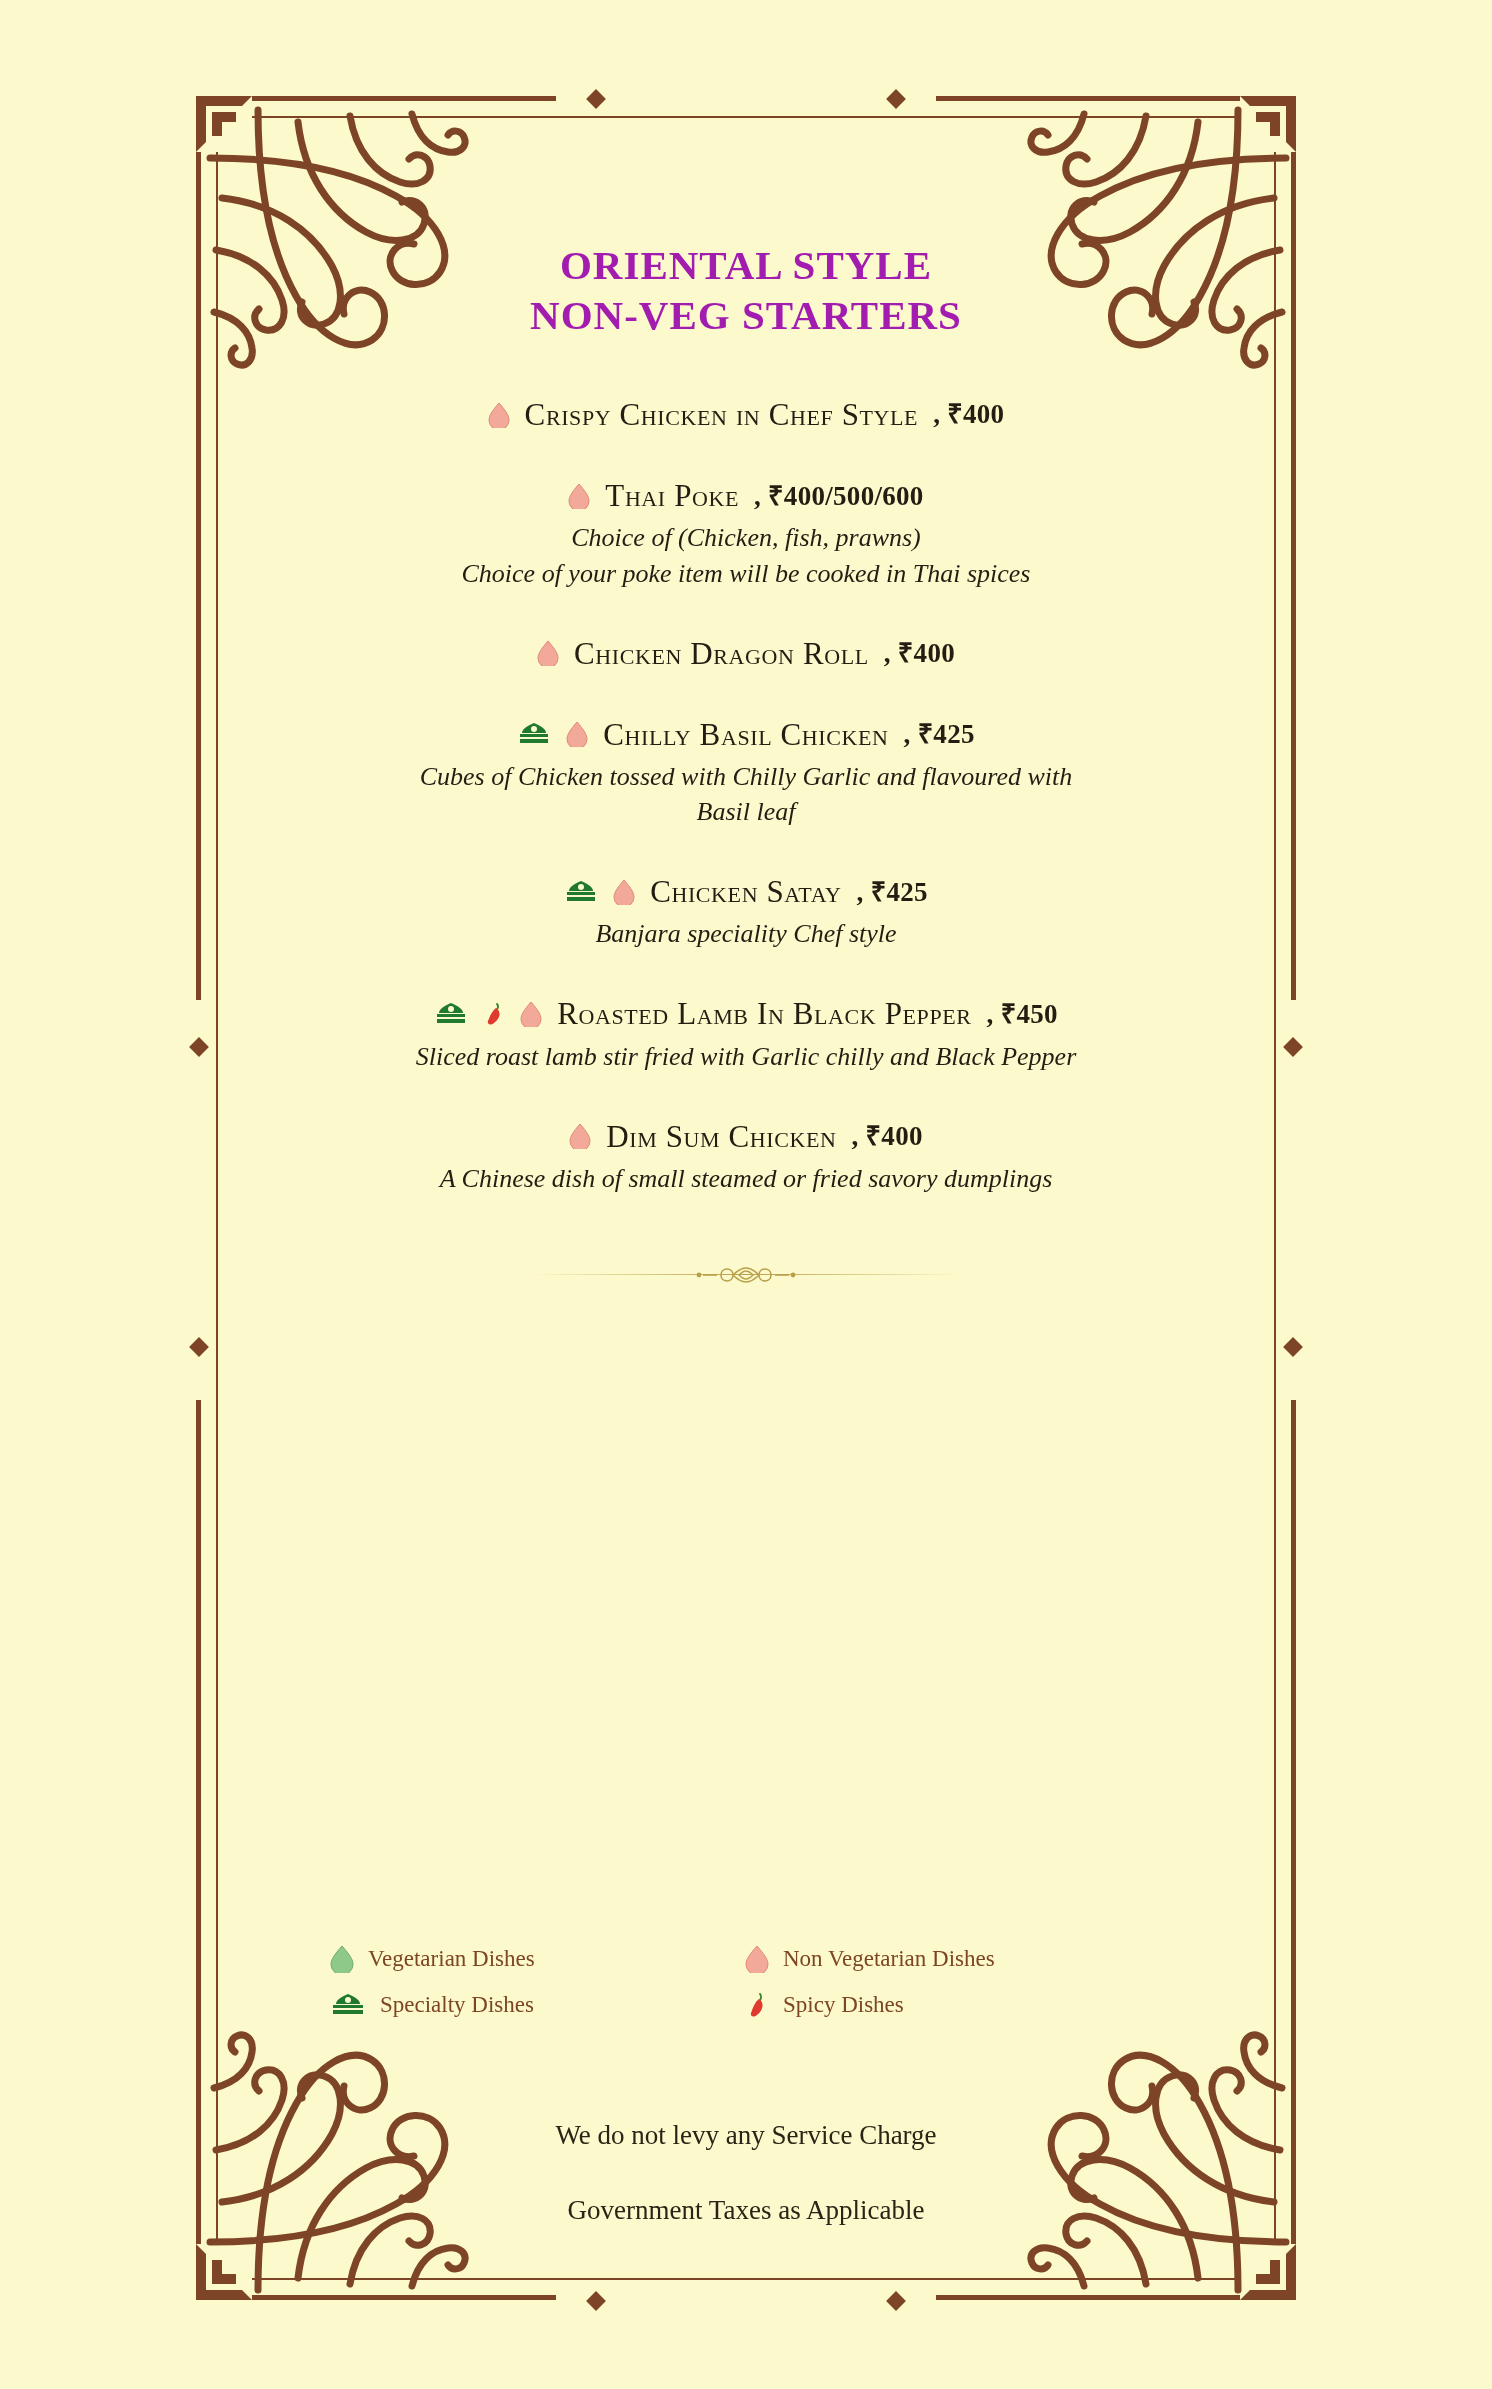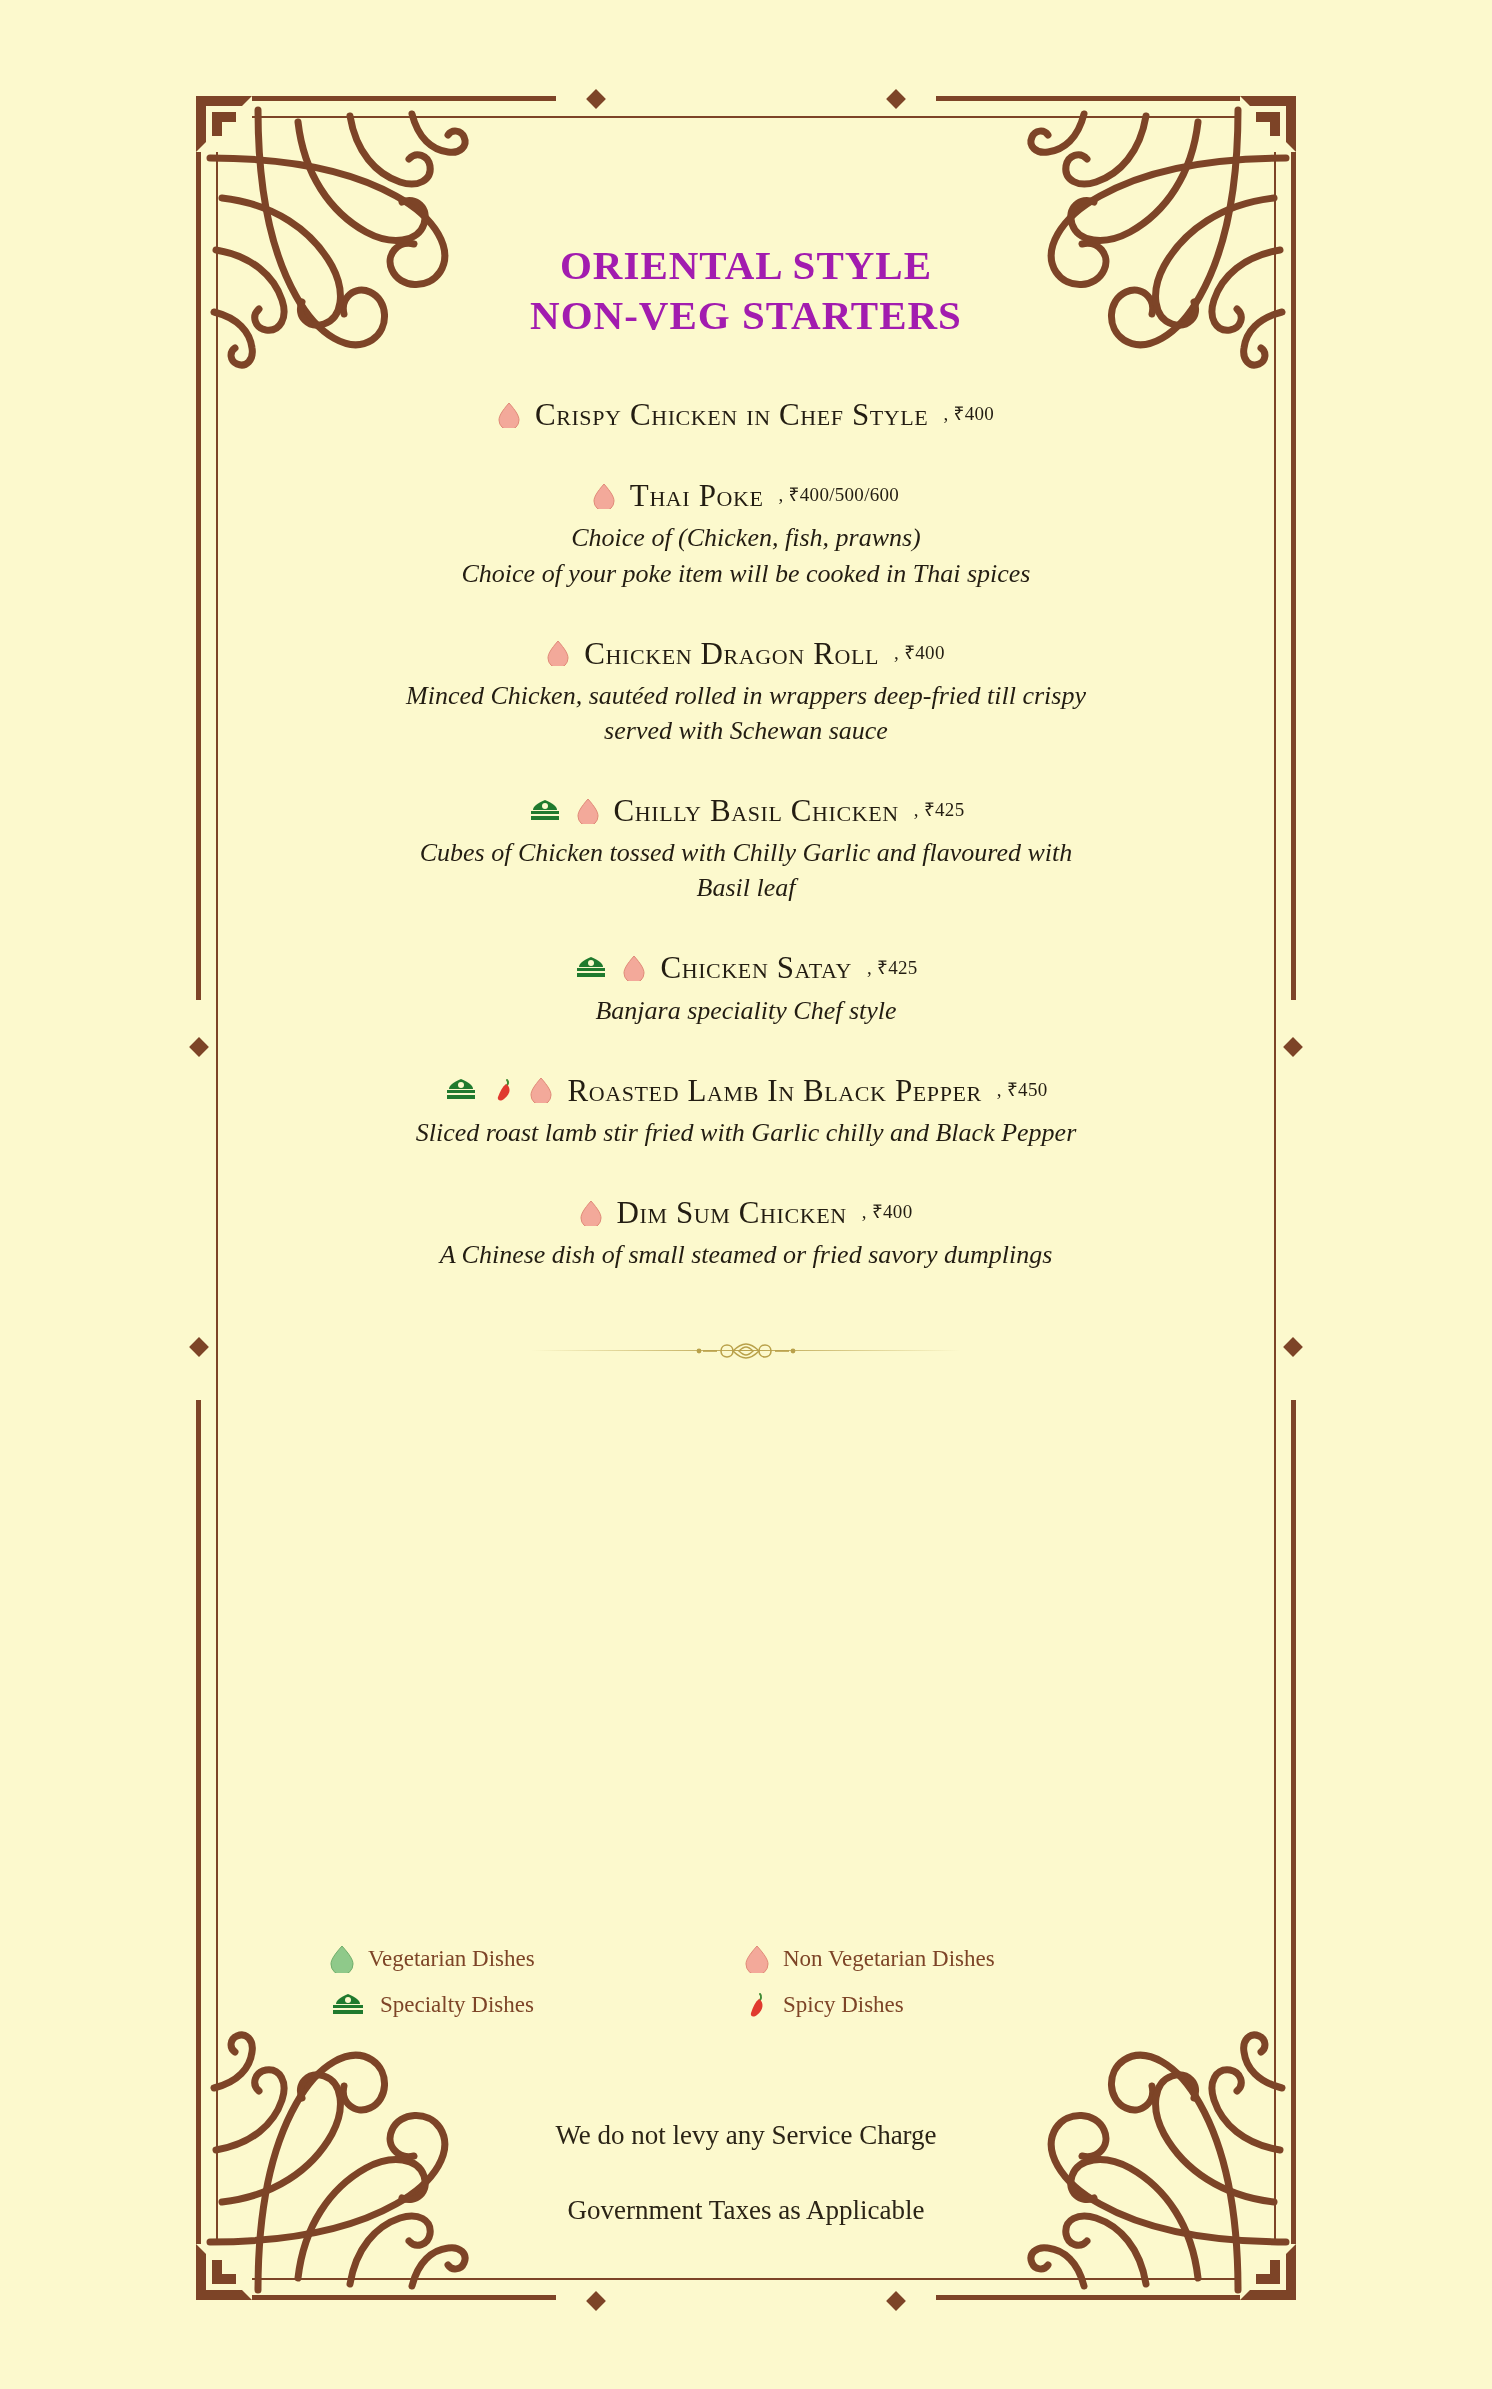--- a/index.html
+++ b/index.html
@@ -121,21 +121,21 @@
     font-size: 29px;
     line-height: 1.2;
     margin-bottom: 6px;
     white-space: nowrap;
   }
   .item-name {
     font-variant: small-caps;
     letter-spacing: 0.6px;
     font-size: 31px;
   }
-  .price { font-size: 19px; letter-spacing: 0.3px; }
+  .price { font-size: 27px; letter-spacing: 0.3px; font-weight: bold; }
 
   .desc {
     font-style: italic;
     font-size: 26px;
     line-height: 1.35;
     color: #231d12;
     max-width: 830px;
     margin: 0 auto;
   }
 
@@ -331,24 +331,20 @@
 
     <div class="item">
       <div class="item-head">
         <span class="ico leaf-pink">
           <svg width="22" height="26" viewBox="0 0 22 26">
               <path d="M11 1 C 4 9 1 14 1 18 a10 10 0 0 0 20 0 C 21 14 18 9 11 1 Z" fill="#f3a99a" stroke="#e08a78" stroke-width="1"></path>
             </svg>
         </span>
         <span class="item-name">Chicken Dragon Roll</span>
           <span class="price">,&nbsp;<span>₹400</span></span>
-      </div>
-      <div class="desc">
-        <div>Minced Chicken, sautéed rolled in wrappers deep-fried till crispy</div>
-        <div>served with Schewan sauce</div>
       </div>
     </div>
 
     <div class="item">
       <div class="item-head">
         <span class="ico special">
           <svg width="34" height="24" viewBox="0 0 34 24">
             <path d="M3 17 h28 v4 h-28 z" fill="#1f7a2e"></path>
             <path d="M3 12 h28 v3 h-28 z" fill="#1f7a2e"></path>
             <path d="M17 1 C 9 4 5 8 5 11 h24 C 29 8 25 4 17 1 Z" fill="#1f7a2e"></path>

